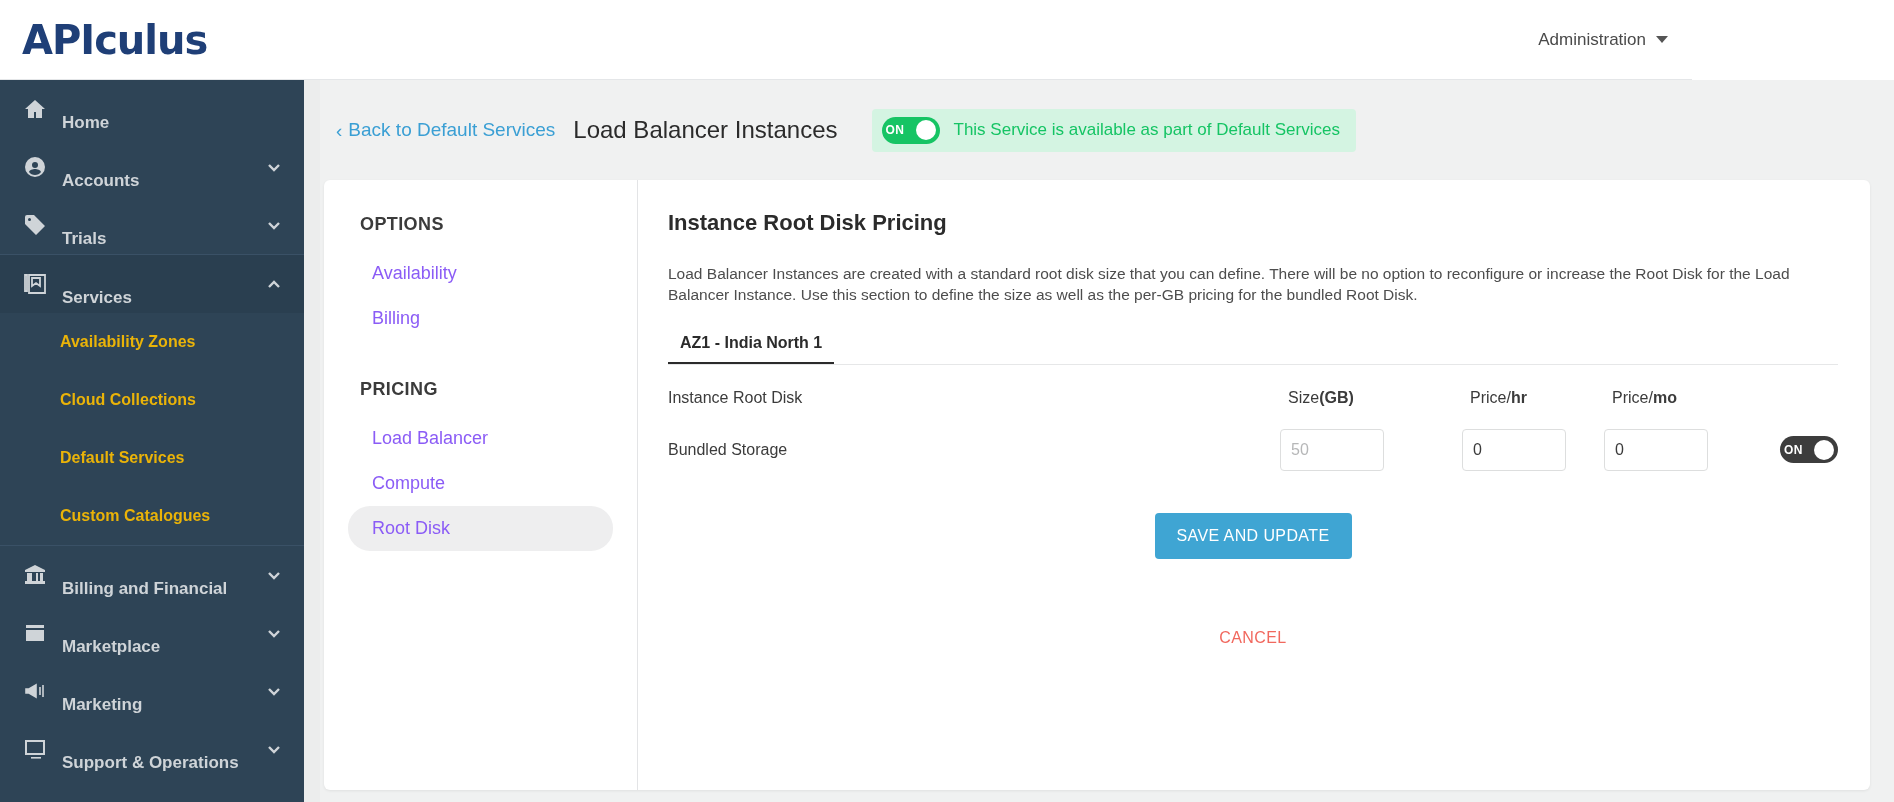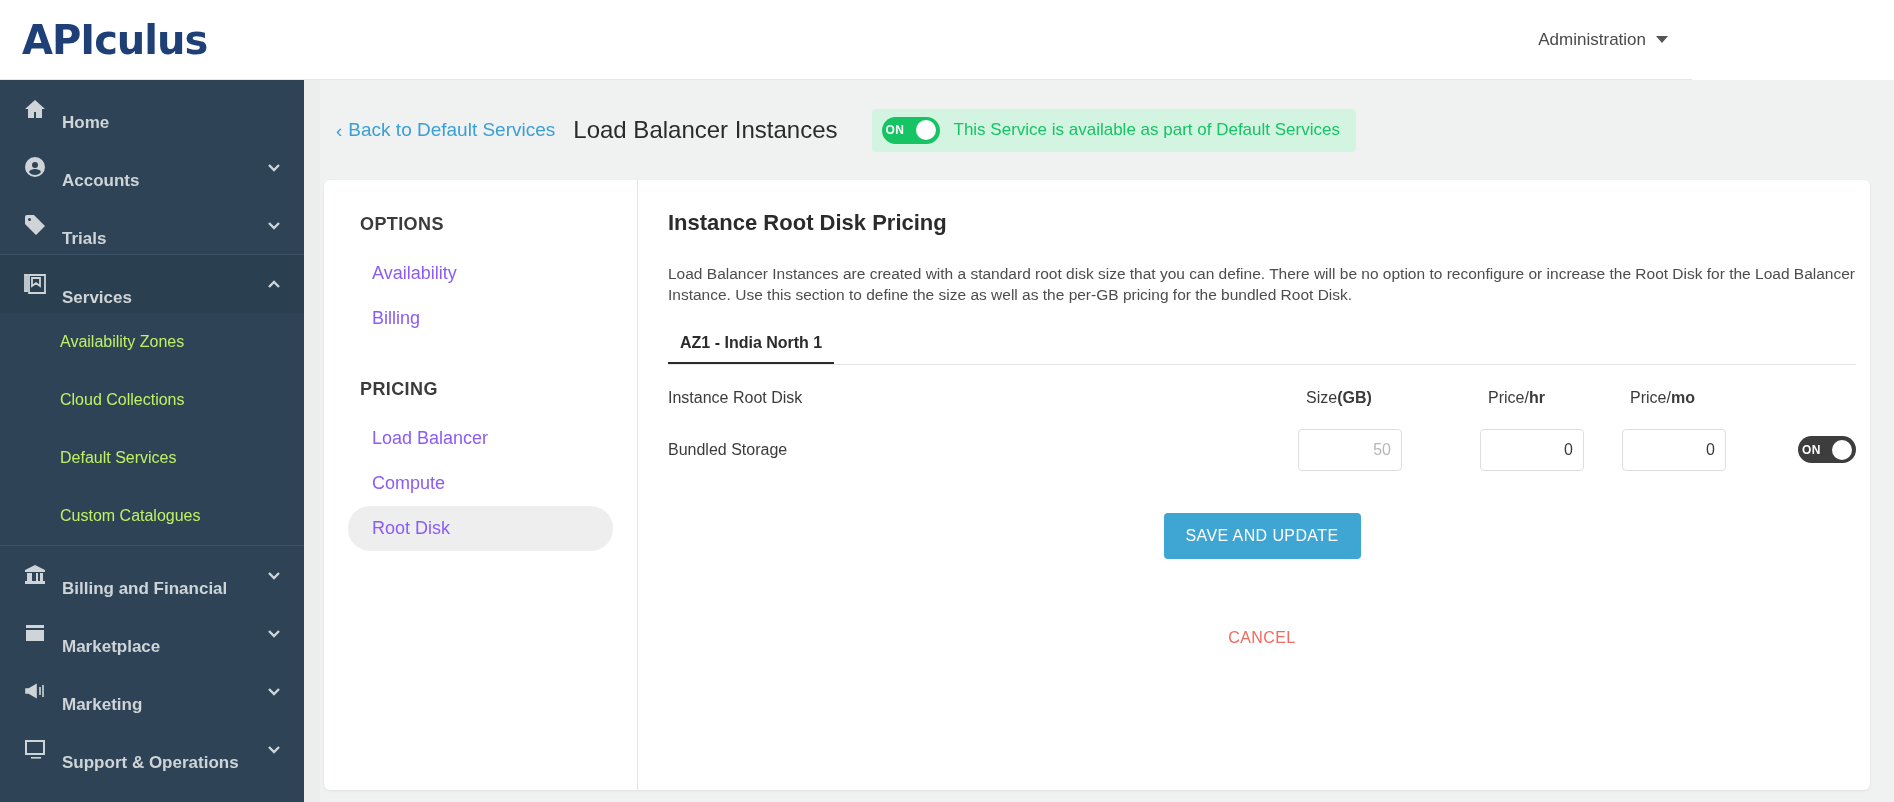--- a/index.html
+++ b/index.html
@@ -43,22 +43,22 @@
   }
   .sb-item .ic { width: 26px; height: 26px; margin-right: 14px; flex: 0 0 26px;
                  display: flex; align-items: center; justify-content: center; }
   .sb-item .ic svg { fill: #cfd4d8; }
   .sb-item .lbl { flex: 1; font-weight: 600; margin-top: 27px; }
   .sb-chev { width: 16px; height: 16px; }
   .sb-chev svg { stroke: #cfd4d8; fill: none; stroke-width: 2.4; }
   .sb-group-open { background: #2a3f50; }
   .sb-sub {
     height: 58px; display: flex; align-items: center;
-    padding-left: 60px; color: #bef264; font-size: 16px;
-    font-weight: 400; cursor: pointer;
+    padding-left: 60px; color: #eab308; font-size: 16px;
+    font-weight: 700; cursor: pointer;
   }
   .sb-divider { height: 1px; background: #3a5166; }
   .sb-edge {
     position: absolute; top: 80px; left: 304px; width: 16px; height: 722px;
     background: #eceded;
   }
 
   
   .main {
     position: absolute; top: 80px; left: 320px;
@@ -101,21 +101,21 @@
     font-size: 18px; font-weight: 700; color: #3b3b3b; letter-spacing: .4px;
     padding: 0 0 0 36px; margin-bottom: 16px;
   }
   .opt-heading.second { margin-top: 38px; }
   .opt-item {
     margin: 0 24px; padding: 12px 0 12px 24px; font-size: 18px;
     color: #8b5cf6; border-radius: 22px; cursor: pointer;
   }
   .opt-item.active { background: #eeeeef; }
 
-  .content { flex: 1; padding: 30px 14px 0 30px; min-width: 0; }
+  .content { flex: 1; padding: 30px 32px 0 30px; min-width: 0; }
   .content h2 { font-size: 22px; font-weight: 600; color: #2b2b2b; }
   .content .desc {
     margin-top: 28px; font-size: 15.5px; color: #4d4d4d; line-height: 1.35;
     max-width: 1190px;
   }
   .tabs { margin-top: 22px; border-bottom: 1px solid #e6e7e8; display: flex; }
   .tab {
     font-size: 16px; font-weight: 700; color: #2b2b2b;
     padding: 6px 12px 10px 12px; border-bottom: 2px solid #2b2b2b;
     cursor: pointer;
@@ -126,21 +126,21 @@
   .tbl-row  { margin-top: 22px; font-size: 16px; color: #3b3b3b; }
   .col-label { flex: 1; min-width: 0; }
   .col-size  { width: 150px; flex: 0 0 150px; }
   .col-hr    { width: 110px; flex: 0 0 110px; }
   .col-mo    { width: 110px; flex: 0 0 110px; }
   .col-tgl   { width: 92px; flex: 0 0 92px; display: flex; justify-content: flex-end; }
   .tbl-head .col-size, .tbl-head .col-hr, .tbl-head .col-mo { padding-left: 8px; }
   .fld {
     width: 104px; height: 42px; border: 1px solid #dddede; border-radius: 4px;
     font-size: 16px; color: #3b3b3b; padding: 0 10px;
-    font-family: "Liberation Sans", sans-serif; background: #fff; outline: none; text-align: right;
+    font-family: "Liberation Sans", sans-serif; background: #fff; outline: none;
   }
   .fld.size-fld { width: 104px; }
   .fld::placeholder { color: #b6b7b8; }
   .toggle-dark {
     width: 58px; height: 27px; border-radius: 14px; background: #3d3d3d;
     display: flex; align-items: center; justify-content: space-between;
     padding: 0 4px; cursor: pointer;
   }
   .toggle-dark .t-txt { color: #ffffff; font-size: 12px; font-weight: 700; letter-spacing: .4px; }
   .toggle-dark .knob { width: 20px; height: 20px; border-radius: 50%; background: #fff; }

